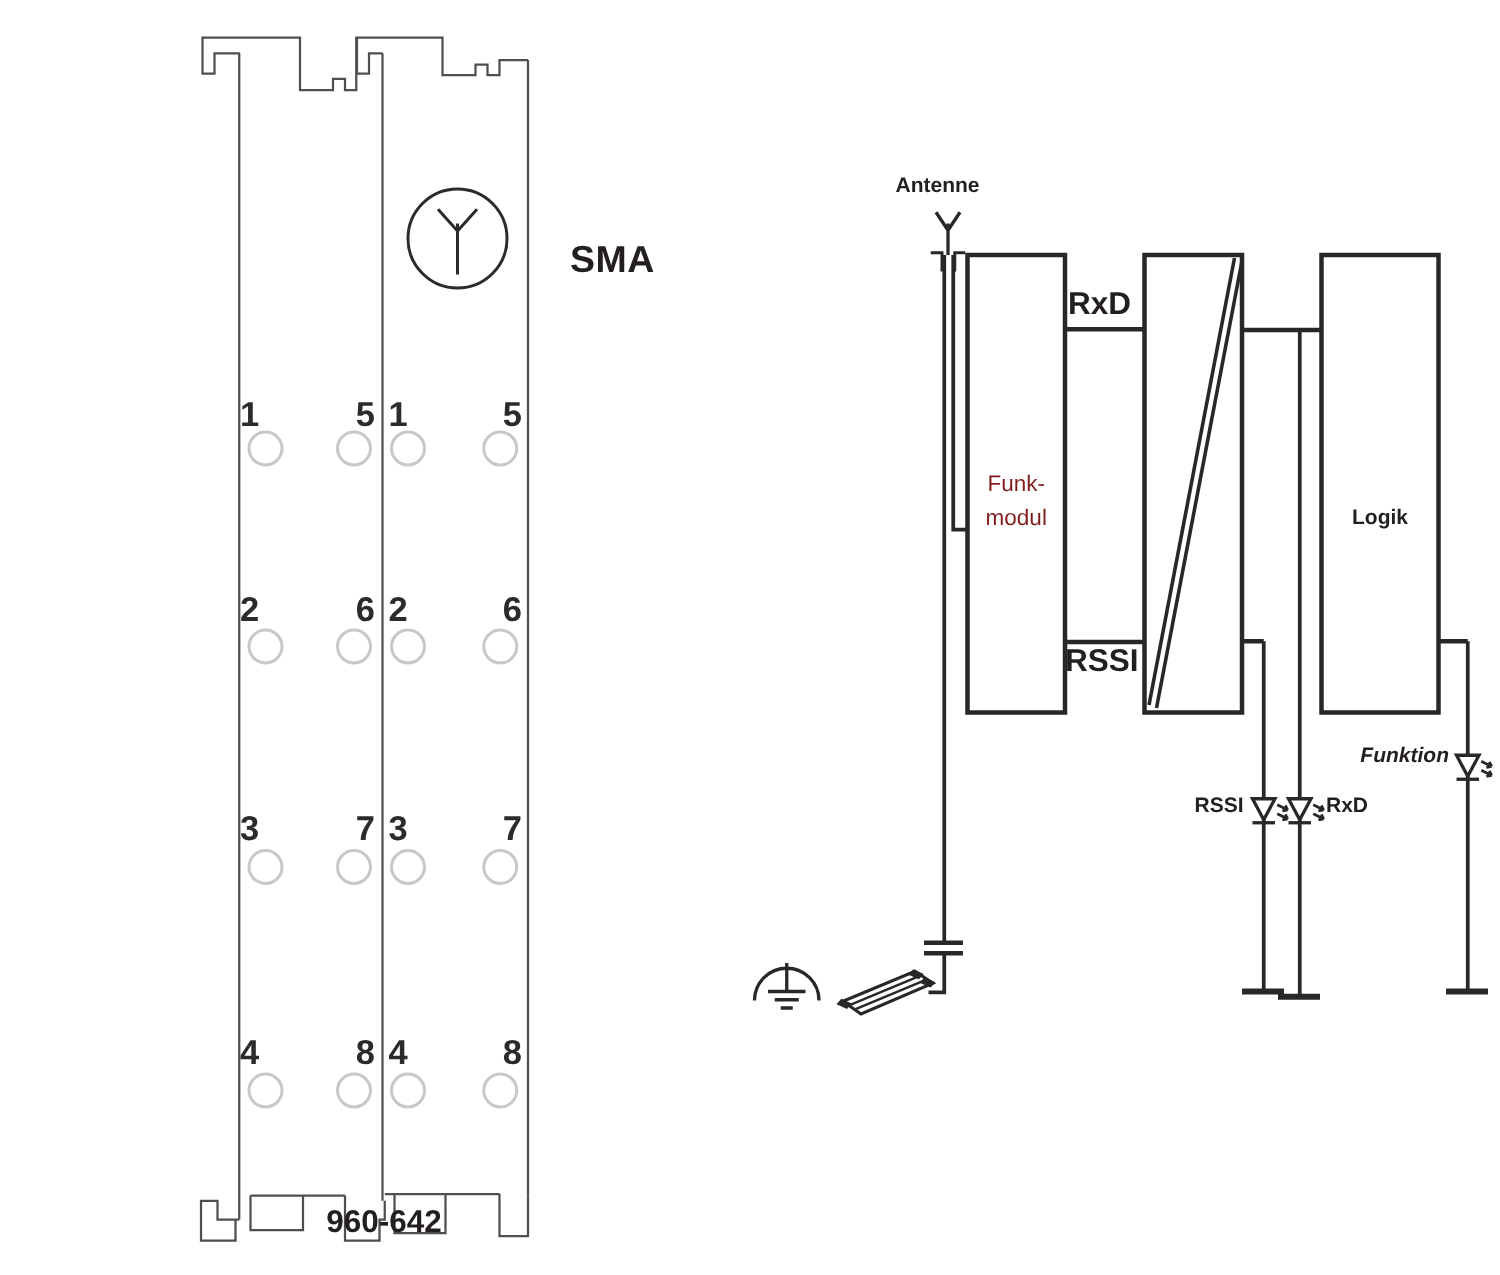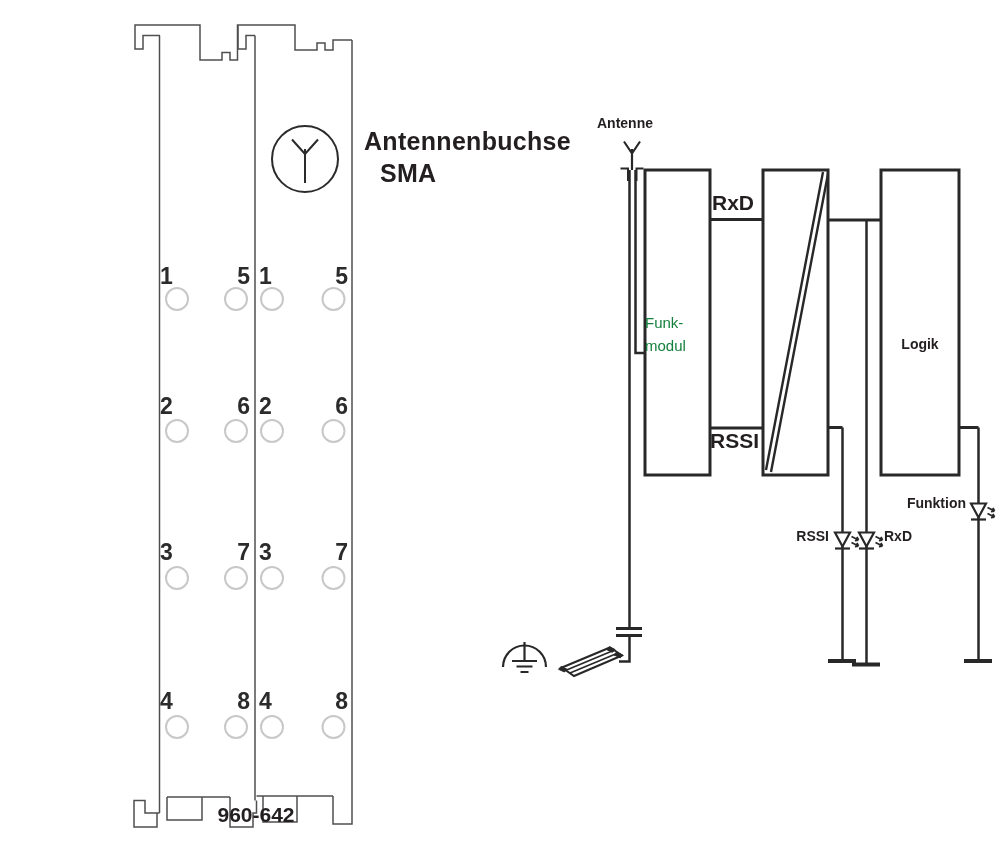--- a/index.html
+++ b/index.html
@@ -5,21 +5,21 @@
   html,body{margin:0;padding:0;background:#ffffff;}
   #canvas{
     position:relative;width:1000px;height:850px;background:#ffffff;overflow:hidden;
     font-family:"Liberation Sans", sans-serif;
   }
   #lineart{position:absolute;left:0;top:0;}
   .lbl{position:absolute;color:#231f20;white-space:nowrap;line-height:1;}
   .lbl-big{font-size:25px;font-weight:700;letter-spacing:0.3px;}
   .lbl-diag{font-size:21px;font-weight:700;}
   .lbl-diag-sm{font-size:14px;font-weight:700;}
-  .lbl-block{font-size:15px;font-weight:500;color:#15803d;line-height:23px;text-align:left;}
+  .lbl-block{font-size:15px;font-weight:500;color:#7f1d1d;line-height:23px;text-align:center;}
   .pin{position:absolute;font-size:23px;font-weight:700;color:#2b2b2b;line-height:1;}
   .pin-r{text-align:right;}
   .center{text-align:center;margin-top:36px;}
   .right{text-align:right;}
 </style>
 </head>
 <body>
 
 <div id="canvas">
 
@@ -137,38 +137,37 @@
         <path d="M562,667.5 L610,647.5 L622,655.5 L574,676 Z" fill="#ffffff"></path>
         <path d="M566,670.2 L614,650.2" stroke-width="1.6"></path>
         <path d="M570,672.9 L618,652.9" stroke-width="1.6"></path>
         <path d="M561,666.5 L567,669.2 L564.5,672 L558.5,669.3 Z" fill="#282828" stroke-width="1"></path>
         <path d="M609,646.8 L615,649.5 L612.5,652.3 L606.5,649.6 Z" fill="#282828" stroke-width="1"></path>
         <path d="M616.5,652.2 L622.8,655 L620.3,657.8 L614,655 Z" fill="#282828" stroke-width="1"></path>
       </g>
     </g>
   </svg>
 
-  <div class="lbl lbl-big" style="left:364px;top:129px;">Antennenbuchse</div>
   <div class="lbl lbl-big" style="left:380px;top:161px;">SMA</div>
 
   <div class="lbl lbl-diag-sm" style="left:597px;top:116px;">Antenne</div>
 
   <div class="lbl lbl-block" style="left:645px;top:311px;width:65px;">
     <div>Funk-</div>
     <div>modul</div>
   </div>
 
   <div class="lbl lbl-diag" style="left:712px;top:192px;">RxD</div>
   <div class="lbl lbl-diag" style="left:710px;top:430px;">RSSI</div>
 
   <div class="lbl lbl-diag-sm center" style="left:881px;top:301px;width:78px;">Logik</div>
 
   <div class="lbl lbl-diag-sm right" style="left:765px;top:529px;width:64px;">RSSI</div>
   <div class="lbl lbl-diag-sm" style="left:884px;top:529px;">RxD</div>
-  <div class="lbl lbl-diag-sm right" style="left:872px;top:496px;width:94px;">Funktion</div>
+  <div class="lbl lbl-diag-sm right" style="left:872px;top:496px;width:94px;font-style:italic;">Funktion</div>
 
   <div class="lbl center" style="left:206px;top:768px;width:100px;font-size:21px;font-weight:700;">960-642</div>
 
   <span class="pin" style="left:160px;top:265px;">1</span>
   <span class="pin pin-r" style="left:224px;top:265px;width:26px;">5</span>
   <span class="pin" style="left:259px;top:265px;">1</span>
   <span class="pin pin-r" style="left:322px;top:265px;width:26px;">5</span>
 
   <span class="pin" style="left:160px;top:395px;">2</span>
   <span class="pin pin-r" style="left:224px;top:395px;width:26px;">6</span>

